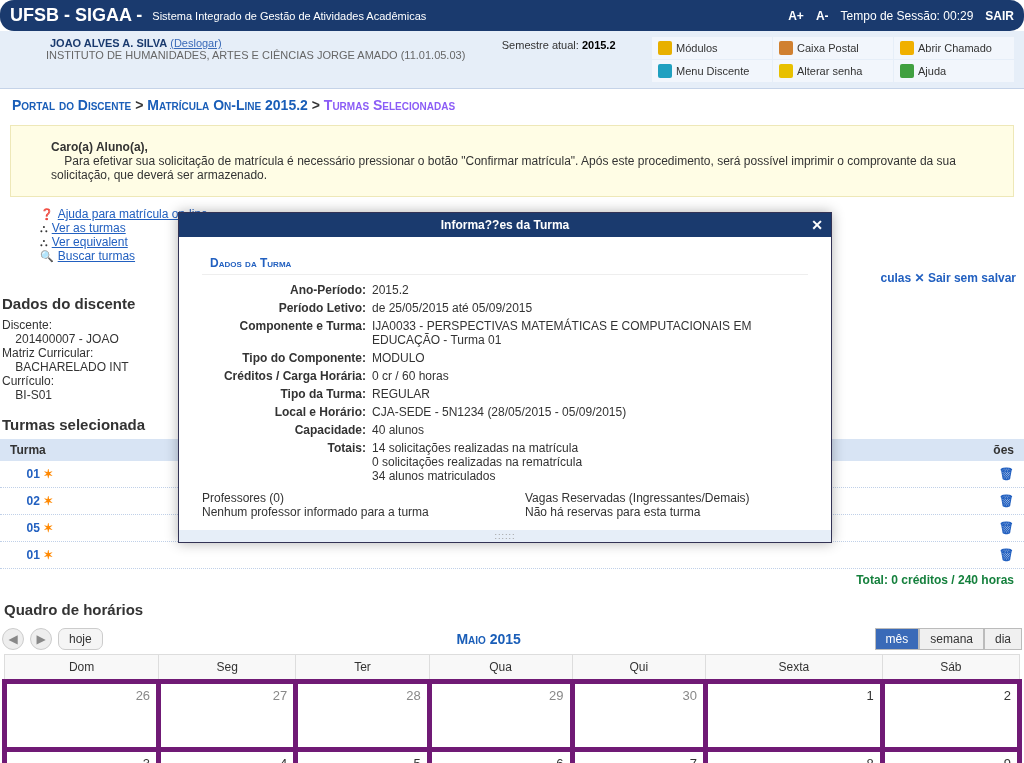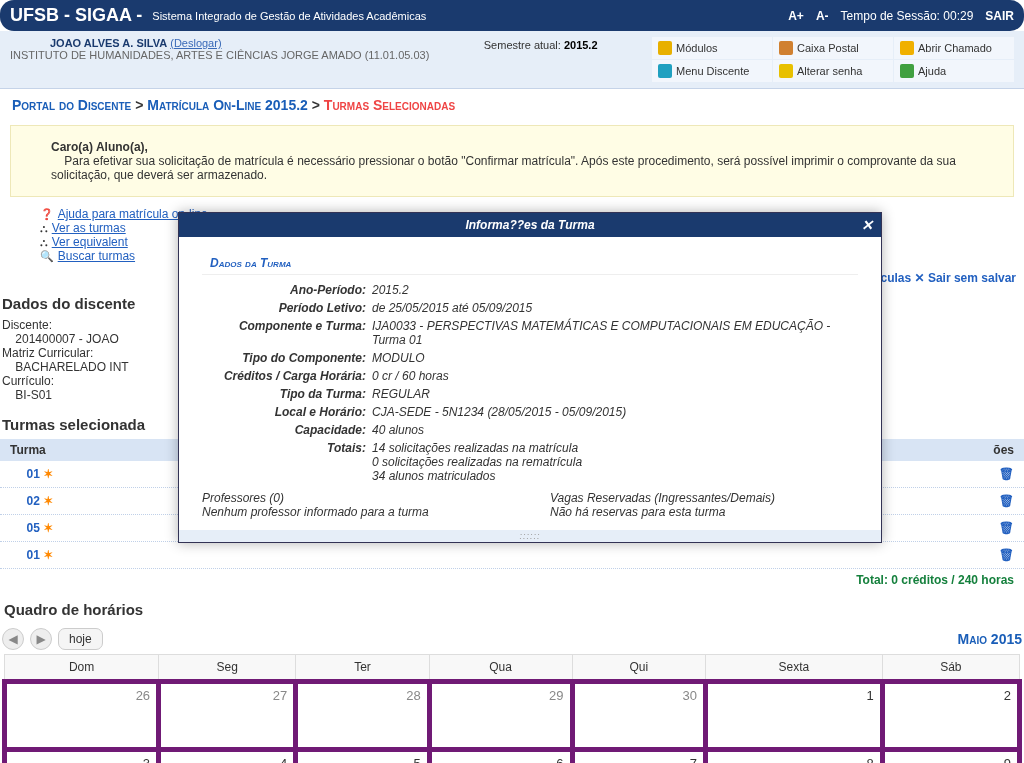--- a/index.html
+++ b/index.html
@@ -7,21 +7,21 @@
 .topbar { background: #1a3a6e; color: #fff; padding: 5px 10px; display: flex; align-items: center; justify-content: space-between; border-radius: 14px; }
 .topbar-left { display: flex; align-items: center; gap: 10px; }
 .brand { font-weight: bold; font-size: 18px; }
 .brand-sub { font-size: 11px; }
 .topbar-right { display: flex; align-items: center; gap: 12px; font-size: 12px; }
 .topbar-right .bold { font-weight: bold; }
 .subheader { background: #e6eef8; padding: 6px 10px; display: flex; justify-content: space-between; align-items: flex-start; border-bottom: 1px solid #c5d3e8; }
 .userblock { font-size: 11px; }
 .userblock .username { font-weight: bold; color: #1a3a6e; margin-left: 40px; }
 .userblock .logout-link { color: #3a6ab8; }
-.userblock .inst { font-variant: small-caps; color: #666; }
+.userblock .inst { font-variant: small-caps; color: #666; margin-left: 36px; }
 .semester { font-size: 11px; color: #333; padding-top: 2px; }
 .semester b { color: #000; }
 .menu-grid { display: grid; grid-template-columns: repeat(3, 120px); gap: 1px; background: #e6eef8; font-size: 11px; }
 .menu-grid div { background: #f2f6fc; padding: 4px 6px; display: flex; align-items: center; gap: 4px; cursor: pointer; }
 .menu-grid .ico { width: 14px; height: 14px; display: inline-block; border-radius: 2px; }
 .ico-mod { background: #e8b000; } .ico-cp { background: #d08030; } .ico-ac { background: #f0b000; }
 .ico-md { background: #20a0c0; } .ico-as { background: #e8c000; } .ico-aj { background: #40a040; border-radius: 50%; }
 .breadcrumb-bar { padding: 8px 12px; color: #1a5eb8; font-weight: bold; font-variant: small-caps; font-size: 14px; }
 .breadcrumb-bar span { color: #333; }
 .notice { background: #fffde5; border: 1px solid #eee8b8; padding: 14px 40px; margin: 4px 10px 10px; font-size: 12px; }
@@ -48,21 +48,21 @@
 .cal-title { font-weight: bold; color: #1a5eb8; font-variant: small-caps; font-size:14px;}
 .viewbtns { display:flex; gap:0;}
 .viewbtns div { border:1px solid #bbb; padding:3px 10px; cursor:pointer; font-size:12px;}
 .viewbtns .active { background:#3a6ab8; color:#fff; }
 .viewbtns .inactive { background:#f0f0f0;}
 table.cal { width: 100%; border-collapse: collapse; }
 table.cal th { background: #f8f8f8; border:1px solid #ddd; padding:5px; font-weight:normal; font-size:12px;}
 table.cal td { border:5px solid #701a75; height:68px; vertical-align:top; text-align:right; padding:4px 6px; font-size:13px; color:#888;}
 table.cal td.cur { color:#333;}
 
-.modal { position: absolute; left: 178px; top: 212px; width: 704px; background: #fff; border: 1px solid #335; box-shadow: 0 0 12px rgba(0,0,0,0.3); font-size: 12px; font-style: italic;}
+.modal { position: absolute; left: 178px; top: 212px; width: 654px; background: #fff; border: 1px solid #335; box-shadow: 0 0 12px rgba(0,0,0,0.3); font-size: 12px;}
 .modal-hd { background: #1a3a6e; color: #fff; padding: 5px 10px; text-align:center; font-weight:bold; position:relative;}
 .modal-hd .close { position:absolute; right:8px; top:4px; cursor:pointer; font-size:14px;}
 .modal-body { padding: 10px 18px 6px; background:#fff; margin:5px;}
 .modal-sub { color:#2260c0; font-variant:small-caps; font-weight:bold; padding:4px 8px; border-bottom:1px solid #eee; margin-bottom:6px;}
 .frow { display:flex; padding:2px 0;}
 .flab { width: 170px; text-align:right; font-weight:bold; padding-right:6px;}
 .fval { flex:1;}
 .twocol { display:flex; gap:40px; margin-top:6px;}
 .twocol > div { flex:1;}
 .modal-resize { text-align:center; color:#999; background:#e6eef8; font-size:9px; letter-spacing:1px; padding:1px;}
@@ -114,21 +114,21 @@
         <span>Alterar senha</span>
       </div>
     <div>
         <span class="ico ico-aj"></span>
         <span>Ajuda</span>
       </div>
   </div>
 </div>
 
 <div class="breadcrumb-bar">
-  <span style="color:#1a5eb8">Portal do Discente</span><span> &gt; </span><span style="color:#1a5eb8">Matrícula On-Line 2015.2</span><span> &gt; </span><span style="color:#ef4444">Turmas Selecionadas</span>
+  <span style="color:#1a5eb8">Portal do Discente</span><span> &gt; </span><span style="color:#1a5eb8">Matrícula On-Line 2015.2</span><span> &gt; </span><span style="color:#8b5cf6">Turmas Selecionadas</span>
 </div>
 
 <div class="notice">
   <span class="greet">Caro(a) Aluno(a),</span><br>
   &nbsp;&nbsp;&nbsp;&nbsp;<span>Para efetivar sua solicitação de matrícula é necessário pressionar o botão "Confirmar matrícula". Após este procedimento, será possível imprimir o comprovante da sua solicitação, que deverá ser armazenado.</span>
 </div>
 
 <div class="links">
   <div class="linkrow">
       <span class="glyph">❓</span>
@@ -187,20 +187,25 @@
 
   <div class="quadro">
     <div class="sectitle">Quadro de horários</div>
     <div class="cal-tools">
       <div class="left">
         <div class="navbtn">◀</div>
         <div class="navbtn">▶</div>
         <div class="hojebtn">hoje</div>
       </div>
       <div class="cal-title">Maio 2015</div>
+      <div class="viewbtns">
+        <div class="active">mês</div>
+        <div class="inactive">semana</div>
+        <div class="inactive">dia</div>
+      </div>
     </div>
     <table class="cal">
       <tbody>
           <tr>
         <th>Dom</th>
             <th>Seg</th>
             <th>Ter</th>
             <th>Qua</th>
             <th>Qui</th>
             <th>Sexta</th>

